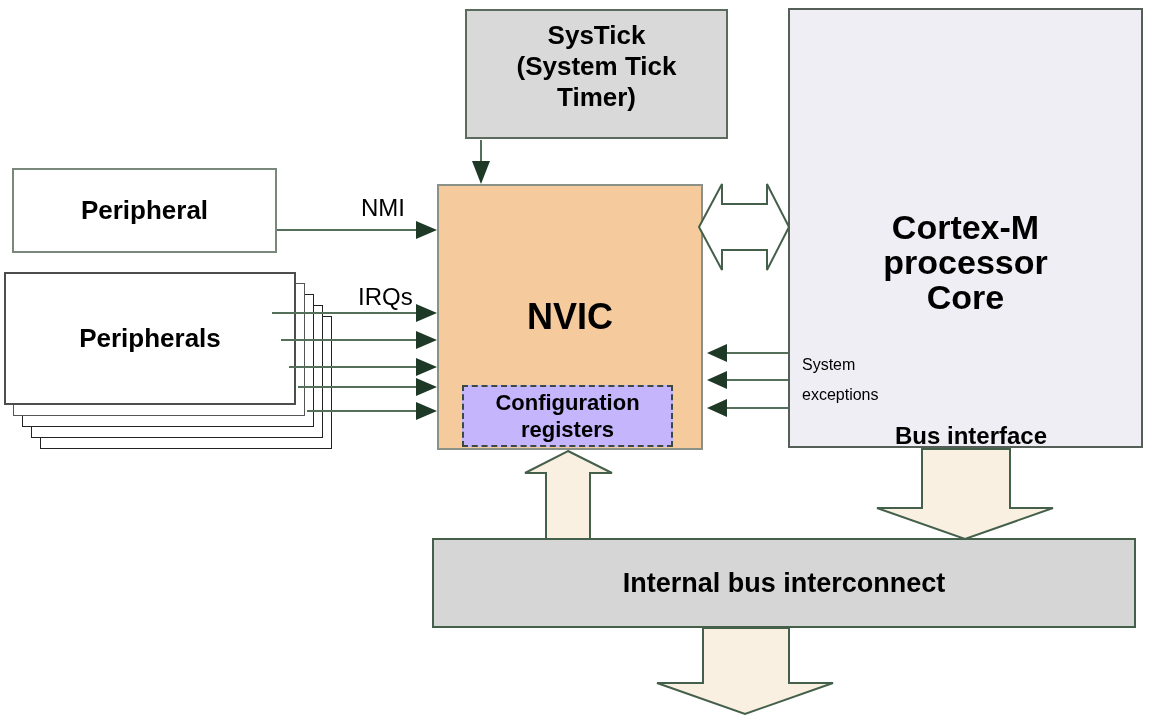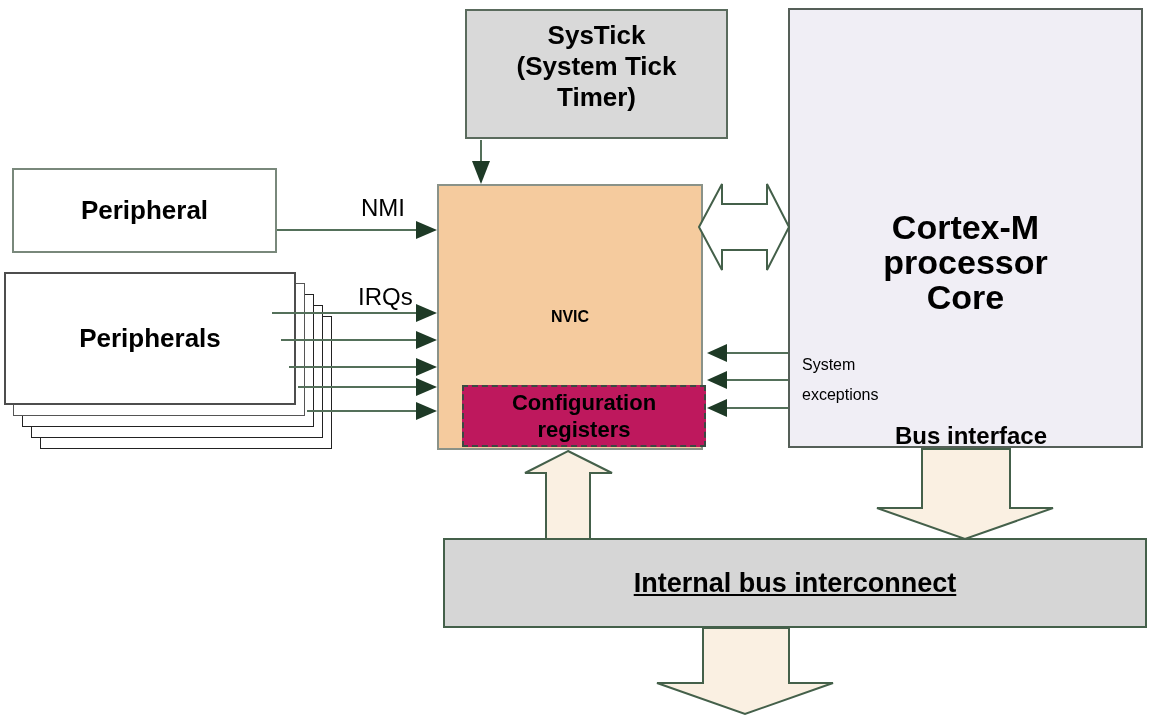--- a/index.html
+++ b/index.html
@@ -25,34 +25,34 @@
   
   .stackbox{position:absolute;width:292px;height:133px;background:#ffffff;border:1.5px solid #222;box-sizing:border-box;}
   .stack-front{left:4px;top:272px;border:2px solid #4d4d4d;font-size:26px;font-weight:bold;}
   .s2{left:13px;top:283px;border-color:#555;}
   .s3{left:22px;top:294px;}
   .s4{left:31px;top:305px;}
   .s5{left:40px;top:316px;}
 
   
   .nvic{left:437px;top:184px;width:266px;height:266px;background:#f5cb9e;border:2px solid #8a9288;
-        font-size:16px;font-weight:bold;justify-content:center;}
-  .config{left:462px;top:385px;width:244px;height:62px;background:#be185d;border:2px dashed #3a4a42;
+        font-size:36px;font-weight:bold;justify-content:center;}
+  .config{left:462px;top:385px;width:211px;height:62px;background:#c4b5fd;border:2px dashed #3a4a42;
           font-size:22px;font-weight:bold;line-height:27px;}
 
   
   .cortex{left:788px;top:8px;width:355px;height:440px;background:#f0eef5;border:2px solid #555f58;}
   .cortex-title{position:absolute;left:0;top:172px;width:100%;text-align:center;
                 font-size:34px;font-weight:bold;line-height:35px;margin-top:28px;}
   .sysex{position:absolute;left:12px;top:340px;font-size:16px;line-height:30px;}
   .busif{position:absolute;left:105px;top:412px;font-size:24px;font-weight:bold;}
 
   
-  .busbar{left:443px;top:538px;width:704px;height:90px;background:#d6d6d6;border:2px solid #44604a;
-          font-size:27px;font-weight:bold;text-decoration:underline;}
+  .busbar{left:432px;top:538px;width:704px;height:90px;background:#d6d6d6;border:2px solid #44604a;
+          font-size:27px;font-weight:bold;}
 
   
   .lbl{position:absolute;font-size:24px;text-align:right;}
   .lbl-nmi{left:361px;top:194px;}
   .lbl-irqs{left:358px;top:283px;}
 
   svg.overlay{position:absolute;left:0;top:0;width:1150px;height:722px;pointer-events:none;}
   .thin-line{stroke:#54705a;stroke-width:2;fill:none;}
   .head{fill:#1e3a26;stroke:none;}
   .block{fill:#faf0e2;stroke:#44604a;stroke-width:2;stroke-linejoin:miter;}

